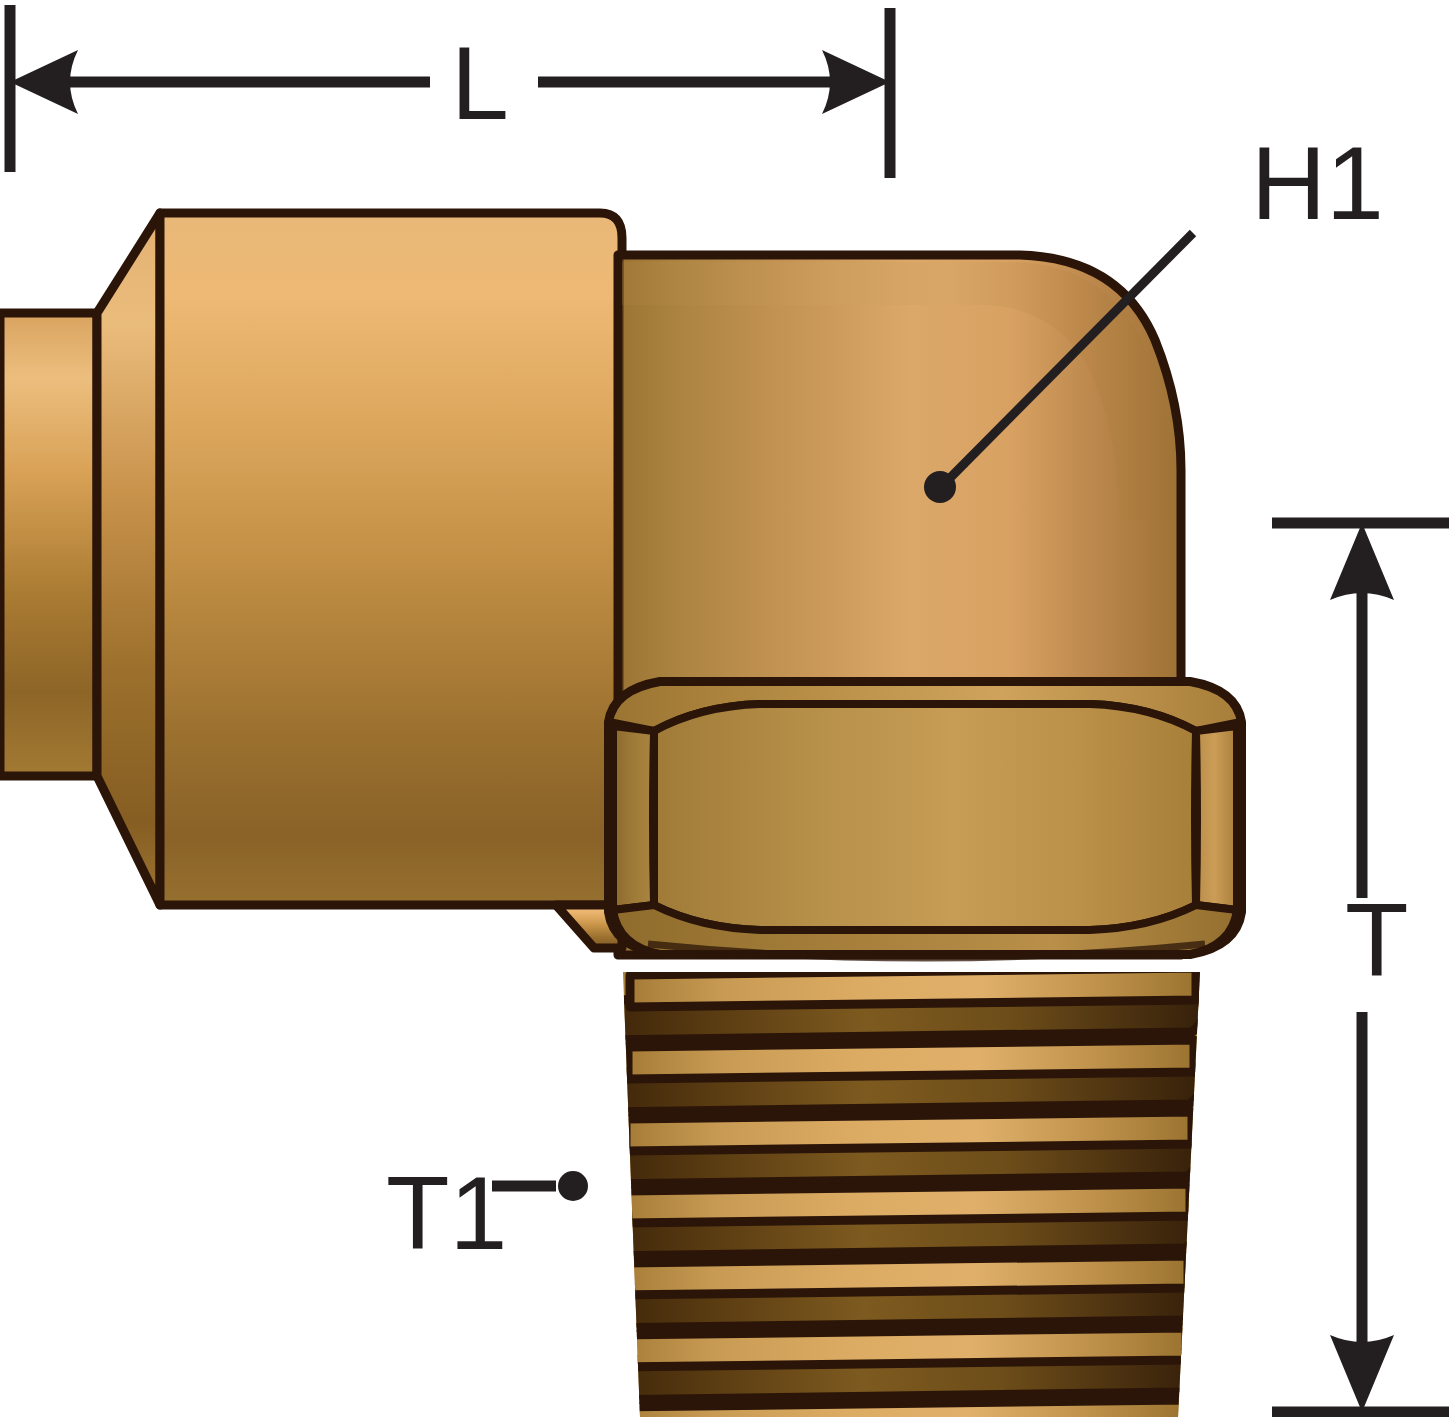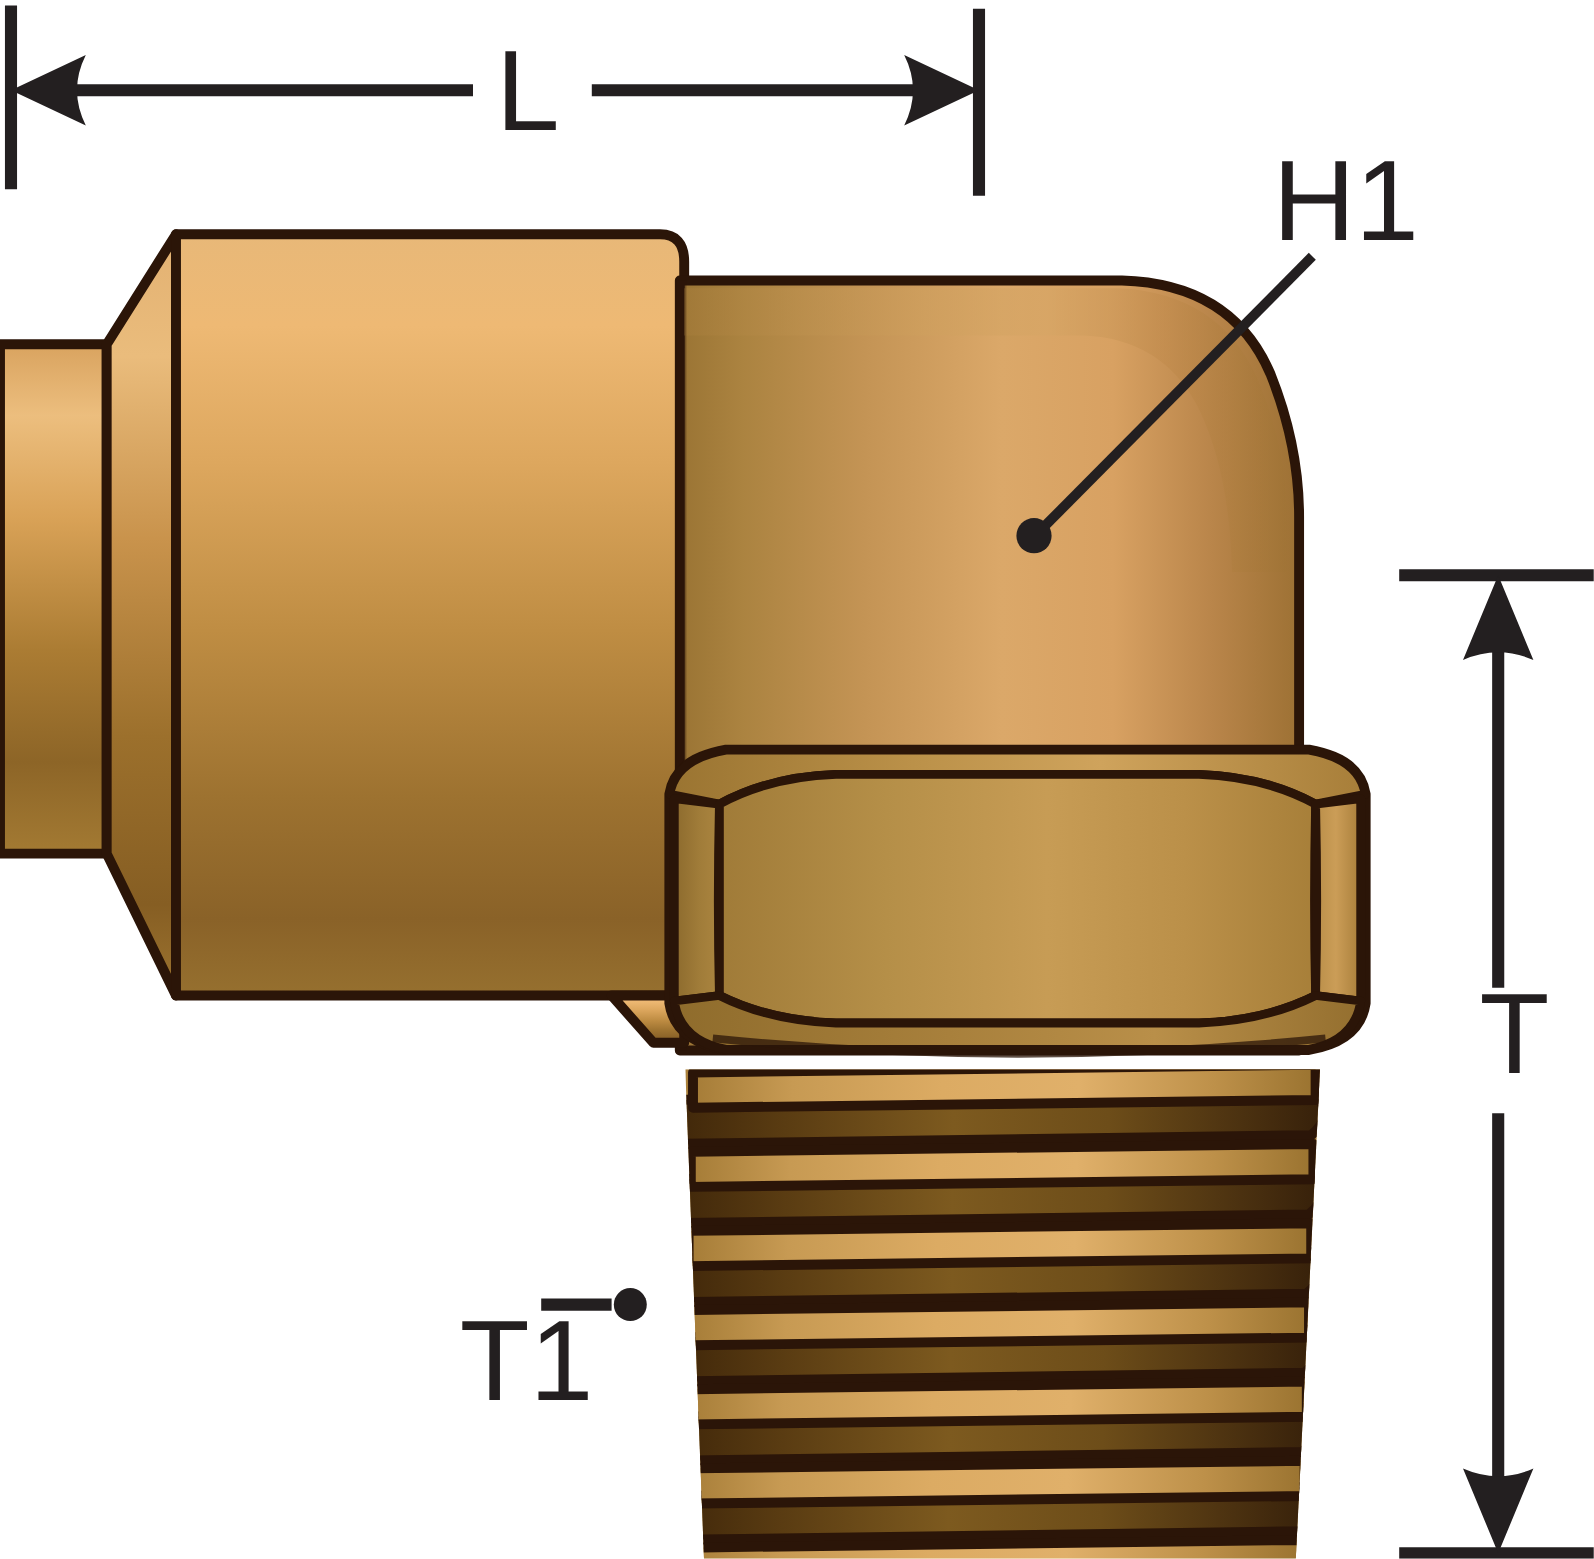--- a/index.html
+++ b/index.html
@@ -33,34 +33,33 @@
     line-height: 1;
     white-space: nowrap;
     user-select: none;
   }
   #label-L {
     left: 451px;
     top: 31px;
     font-size: 104px;
   }
   #label-H1 {
-    left: 1157px;
+    left: 1251px;
     top: 131px;
     font-size: 104px;
   }
   #label-T {
     left: 1345px;
     top: 888px;
     font-size: 104px;
   }
   #label-T1 {
     left: 386px;
-    top: 1186px;
-    font-size: 104px;
-    margin-left: 32px;
+    top: 1161px;
+    font-size: 104px;
   }
 </style>
 </head>
 <body>
 
 <div id="stage">
 
   <svg id="drawing" viewBox="0 0 1449 1417" xmlns="http://www.w3.org/2000/svg">
     <defs>
 

